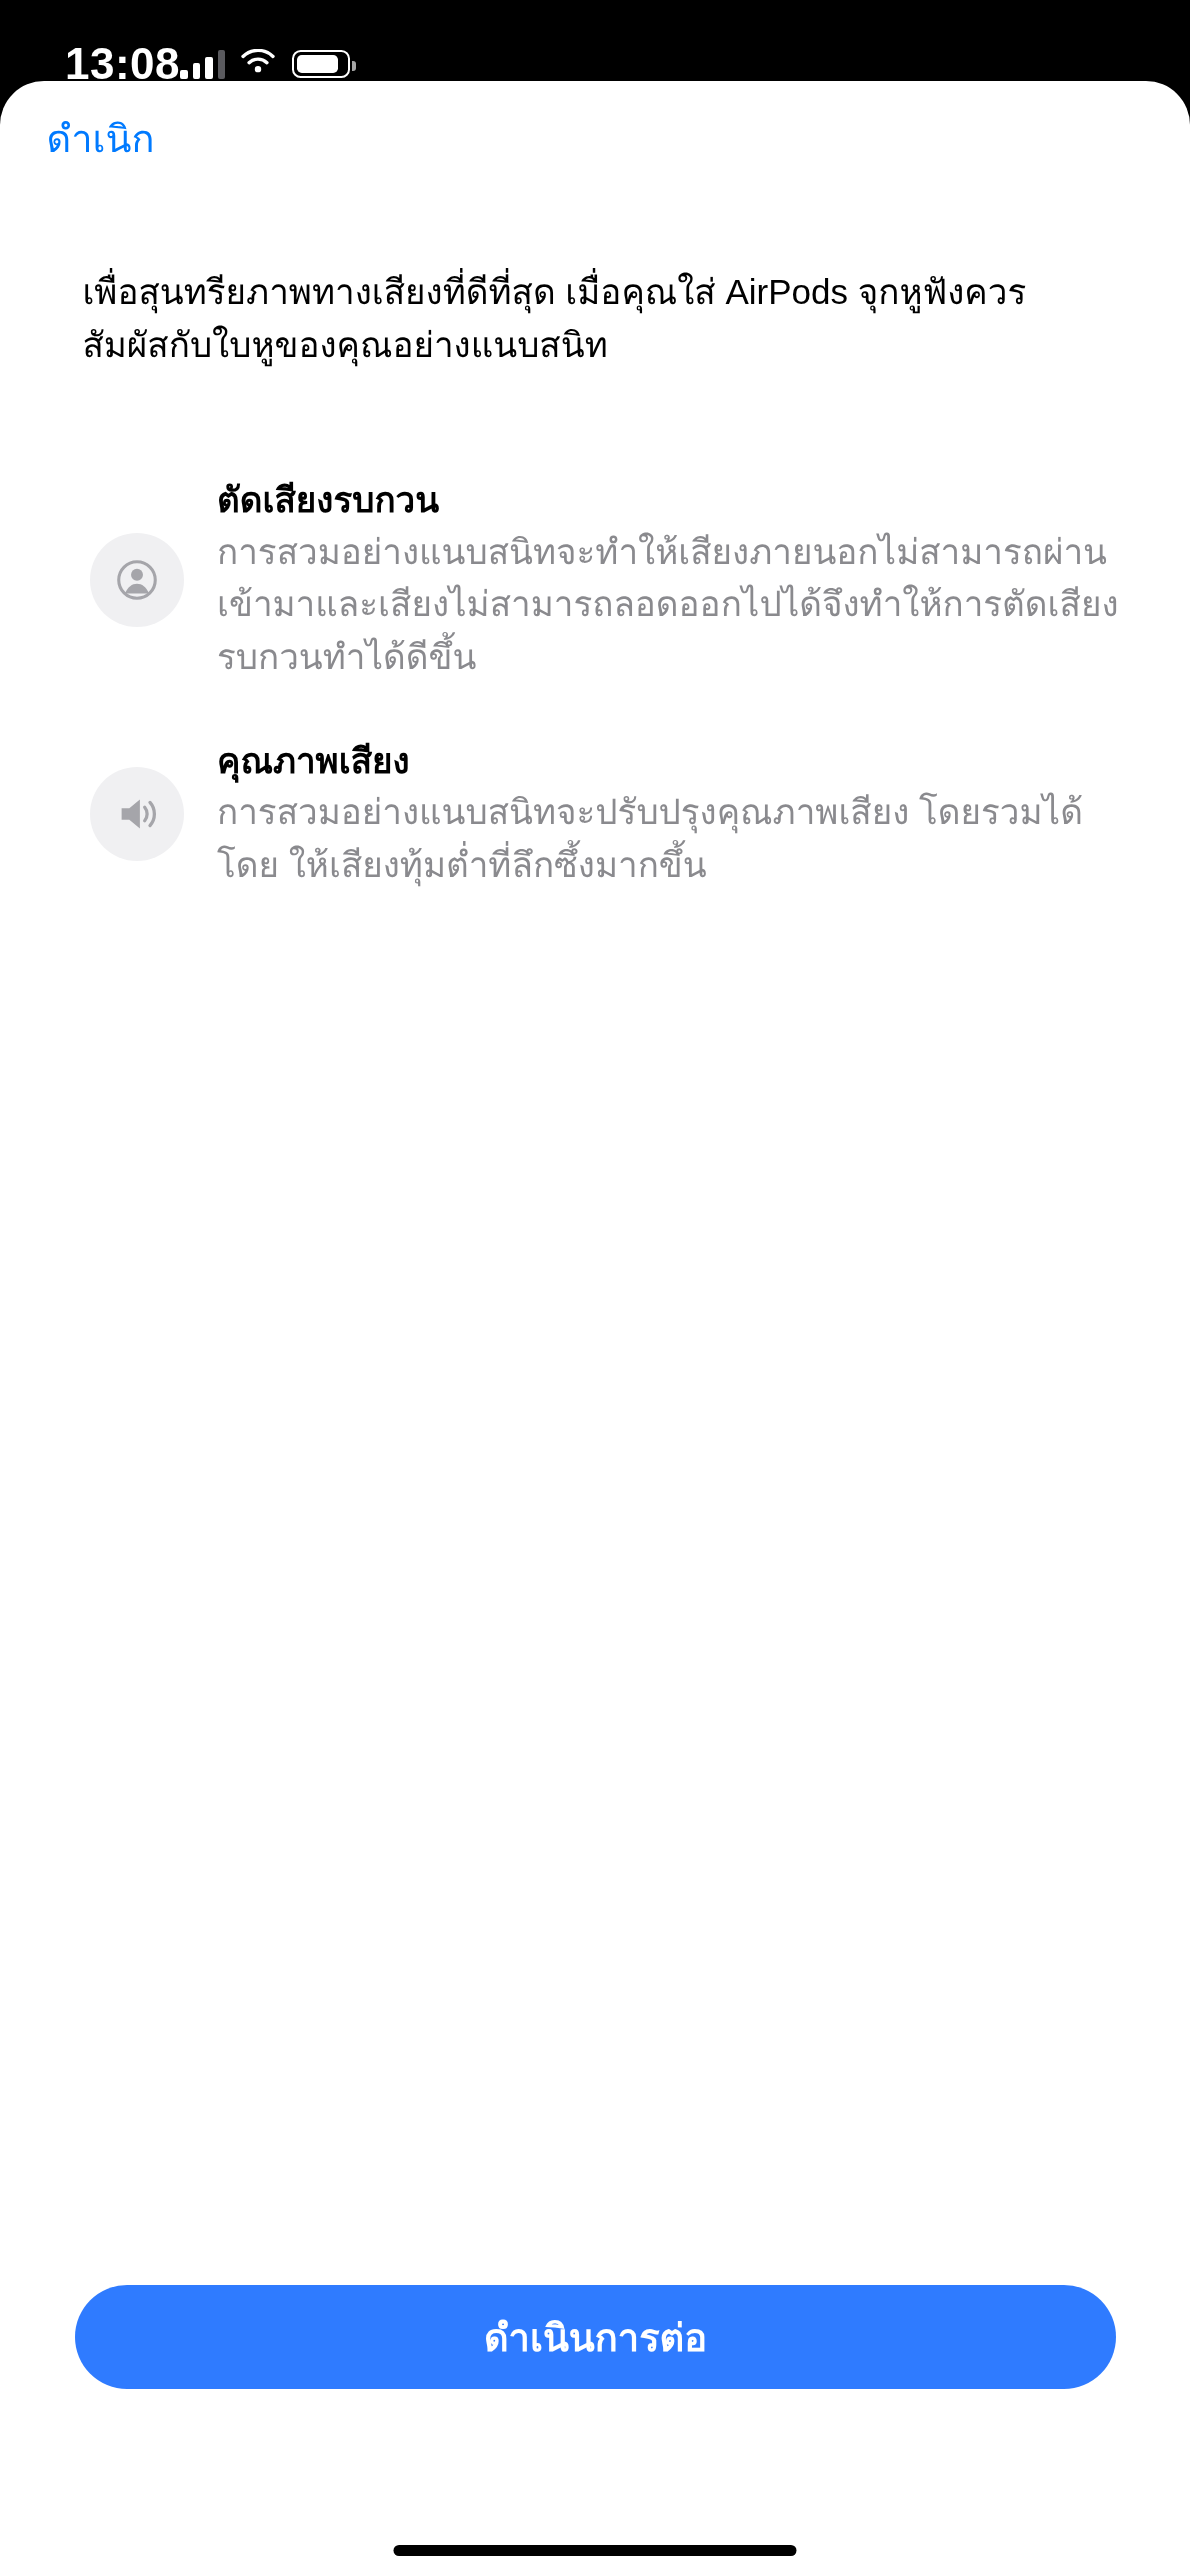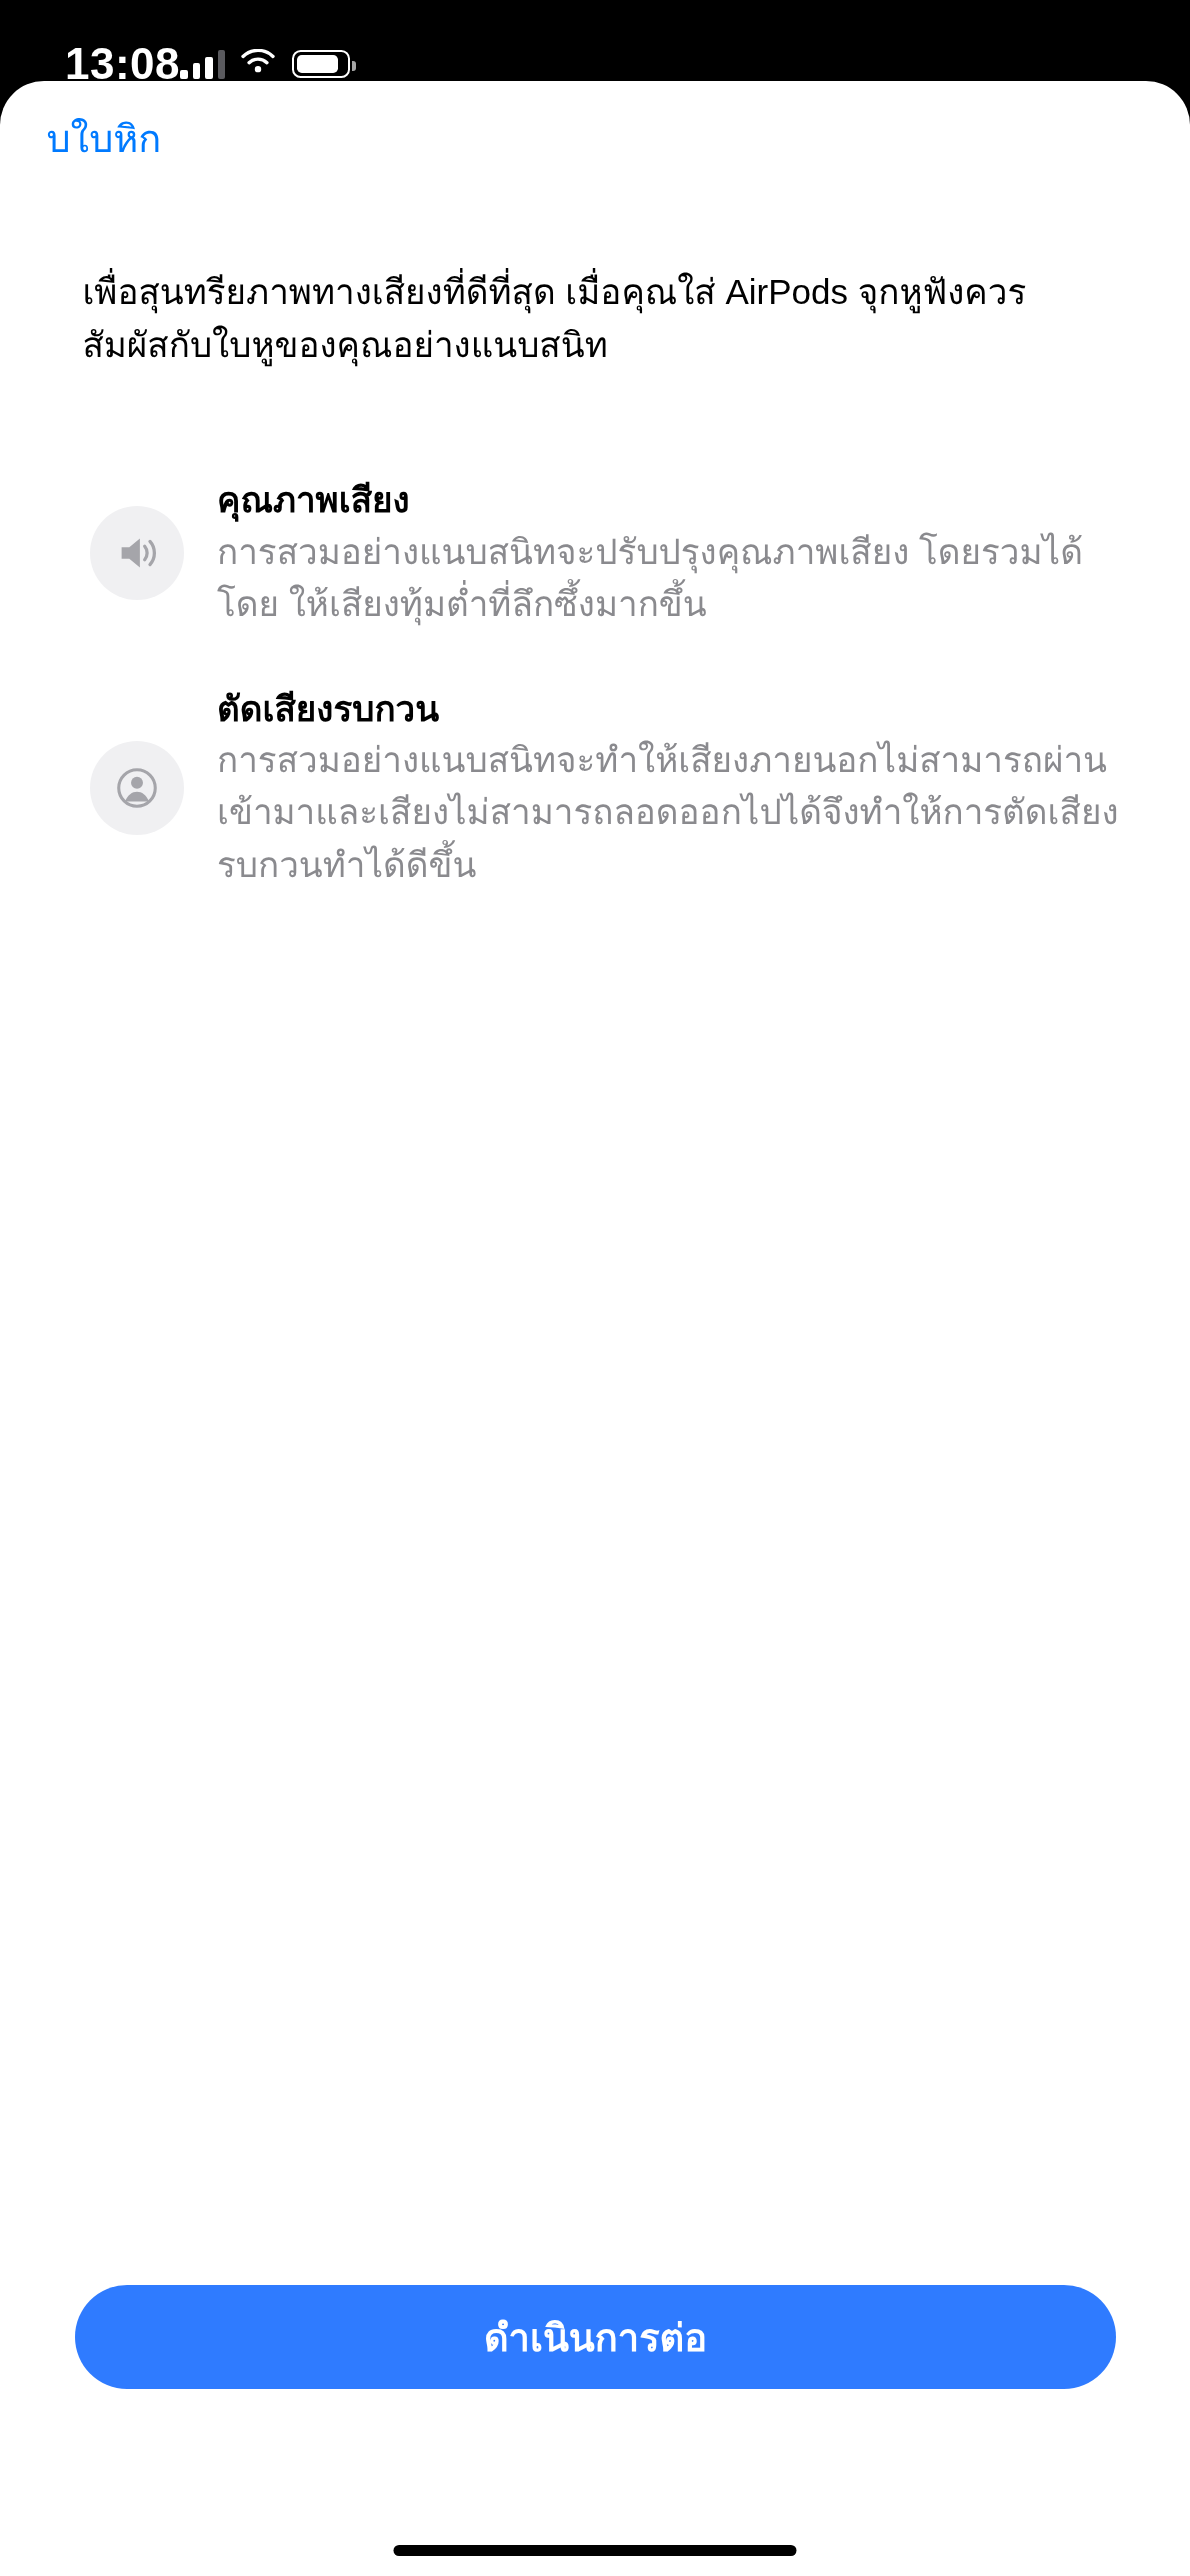--- a/index.html
+++ b/index.html
@@ -237,57 +237,57 @@
       </span>
       <span class="battery-icon">
         <span class="battery-fill"></span>
       </span>
     </div>
   </div>
 
   <div id="sheet">
 
     <div id="nav-bar">
-      <button id="cancel-button">บใบหิก</button>
+      <button id="cancel-button">ดำเนิก</button>
     </div>
 
     <div id="content">
 
       <p id="page-subtitle">เพื่อสุนทรียภาพทางเสียงที่ดีที่สุด เมื่อคุณใส่ AirPods จุกหูฟังควรสัมผัสกับใบหูของคุณอย่างแนบสนิท</p>
 
       <div id="features">
+
+        <div class="feature-row">
+          <span class="feature-icon-wrap">
+            <svg width="50" height="50" viewBox="0 0 52 52" xmlns="http://www.w3.org/2000/svg">
+              <circle cx="26" cy="26" r="19" fill="none" stroke="#a5a5aa" stroke-width="3.2"></circle>
+              <circle cx="26" cy="20.5" r="6.2" fill="#a5a5aa"></circle>
+              <path d="M13.5 40c2.8-7 7.4-10.2 12.5-10.2S35.7 33 38.5 40z" fill="#a5a5aa"></path>
+            </svg>
+          </span>
+          <div class="feature-text">
+            <div class="feature-title">ตัดเสียงรบกวน</div>
+            <div class="feature-desc">การสวมอย่างแนบสนิทจะทำให้เสียงภายนอกไม่สามารถผ่านเข้ามาและเสียงไม่สามารถลอดออกไปได้จึงทำให้การตัดเสียงรบกวนทำได้ดีขึ้น</div>
+          </div>
+        </div>
 
         <div class="feature-row">
           <span class="feature-icon-wrap">
             <svg width="50" height="50" viewBox="0 0 52 52" xmlns="http://www.w3.org/2000/svg">
               <path d="M10 20h8l11-9v30l-11-9h-8z" fill="#a5a5aa"></path>
               <path d="M34 19a11 11 0 0 1 0 14" stroke="#a5a5aa" stroke-width="3.4" fill="none" stroke-linecap="round"></path>
               <path d="M39.5 14a18 18 0 0 1 0 24" stroke="#a5a5aa" stroke-width="3.4" fill="none" stroke-linecap="round"></path>
             </svg>
           </span>
           <div class="feature-text">
             <div class="feature-title">คุณภาพเสียง</div>
             <div class="feature-desc">การสวมอย่างแนบสนิทจะปรับปรุงคุณภาพเสียง โดยรวมได้โดย ให้เสียงทุ้มต่ำที่ลึกซึ้งมากขึ้น</div>
           </div>
         </div>
 
-        <div class="feature-row">
-          <span class="feature-icon-wrap">
-            <svg width="50" height="50" viewBox="0 0 52 52" xmlns="http://www.w3.org/2000/svg">
-              <circle cx="26" cy="26" r="19" fill="none" stroke="#a5a5aa" stroke-width="3.2"></circle>
-              <circle cx="26" cy="20.5" r="6.2" fill="#a5a5aa"></circle>
-              <path d="M13.5 40c2.8-7 7.4-10.2 12.5-10.2S35.7 33 38.5 40z" fill="#a5a5aa"></path>
-            </svg>
-          </span>
-          <div class="feature-text">
-            <div class="feature-title">ตัดเสียงรบกวน</div>
-            <div class="feature-desc">การสวมอย่างแนบสนิทจะทำให้เสียงภายนอกไม่สามารถผ่านเข้ามาและเสียงไม่สามารถลอดออกไปได้จึงทำให้การตัดเสียงรบกวนทำได้ดีขึ้น</div>
-          </div>
-        </div>
-
       </div>
     </div>
 
     <button id="continue-button">ดำเนินการต่อ</button>
 
     <div id="home-indicator"></div>
   </div>
 </div>
 
 

